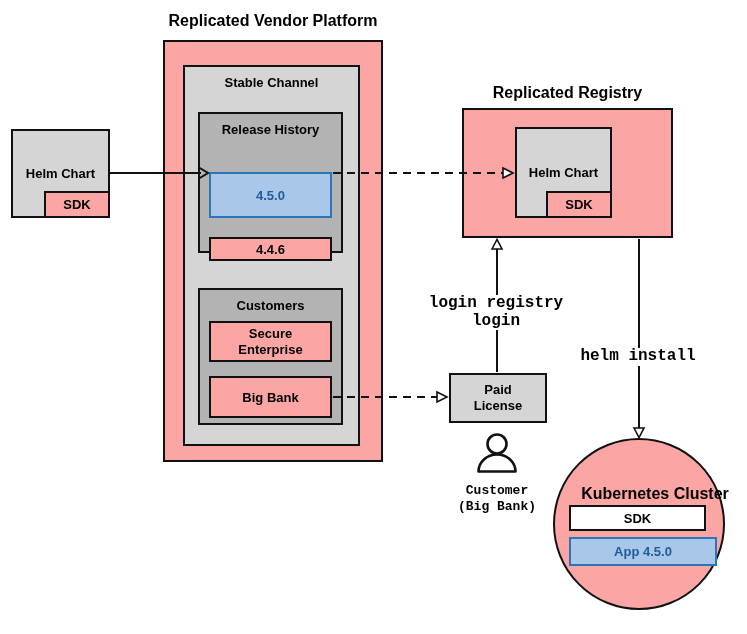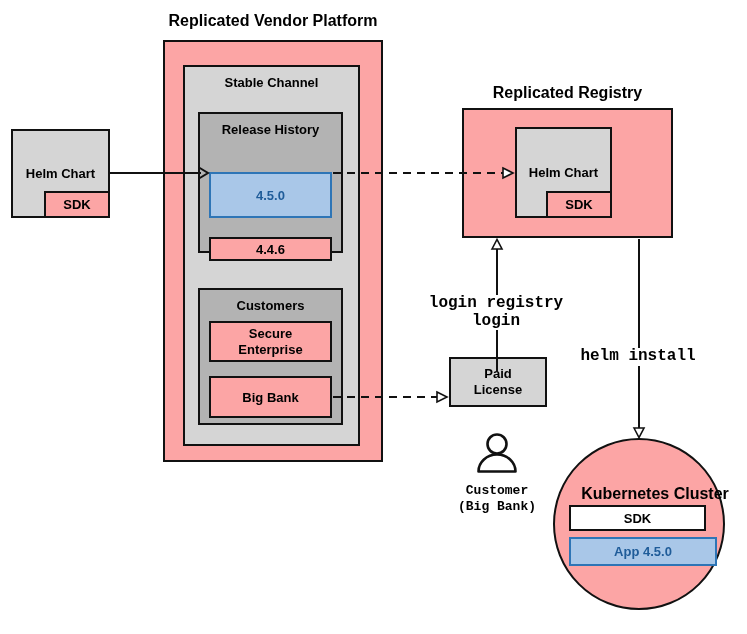--- a/index.html
+++ b/index.html
@@ -71,21 +71,21 @@
 
   <div class="toplabel" style="left:462px;top:84px;width:211px;">Replicated Registry</div>
   <div class="box fill-lightest" style="left:462px;top:108px;width:211px;height:130px;"></div>
   <div class="box fill-light center fs13" style="left:515px;top:127px;width:97px;height:91px;">
     <span>Helm Chart</span>
   </div>
   <div class="box fill-lightest center fs13" style="left:546px;top:191px;width:66px;height:27px;z-index:4;">
     <span>SDK</span>
   </div>
 
-  <div class="box fill-light center fs13 lines" style="left:449px;top:357px;width:98px;height:50px;">
+  <div class="box fill-light center fs13 lines" style="left:449px;top:373px;width:98px;height:50px;">
     <div>
       <span>Paid</span>
       <span>License</span>
     </div>
   </div>
 
   <div class="caption lines" style="left:437px;top:483px;width:120px;font-family:Liberation Mono, monospace;">
     <span>Customer</span>
     <span>(Big Bank)</span>
   </div>

